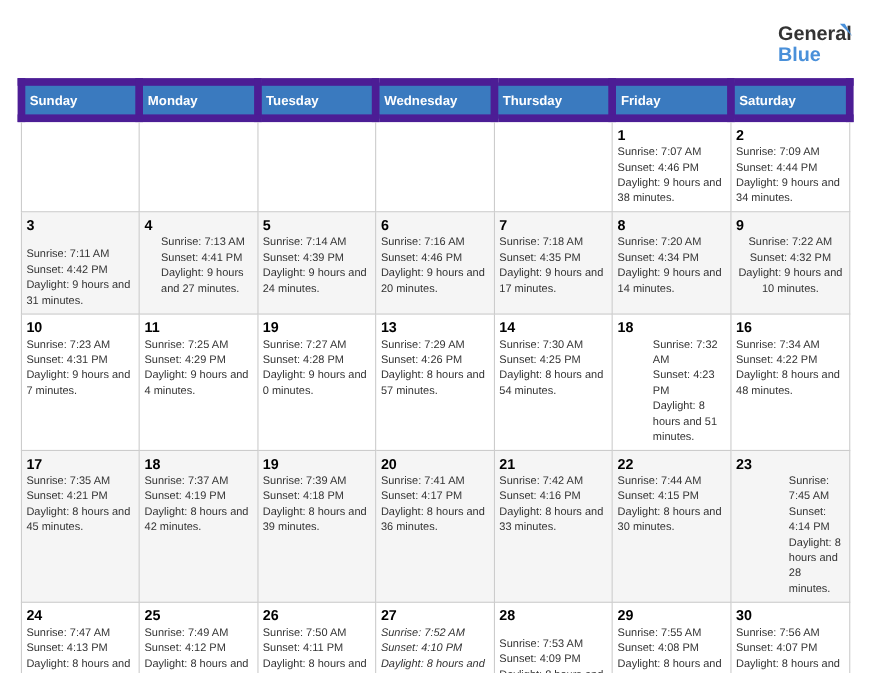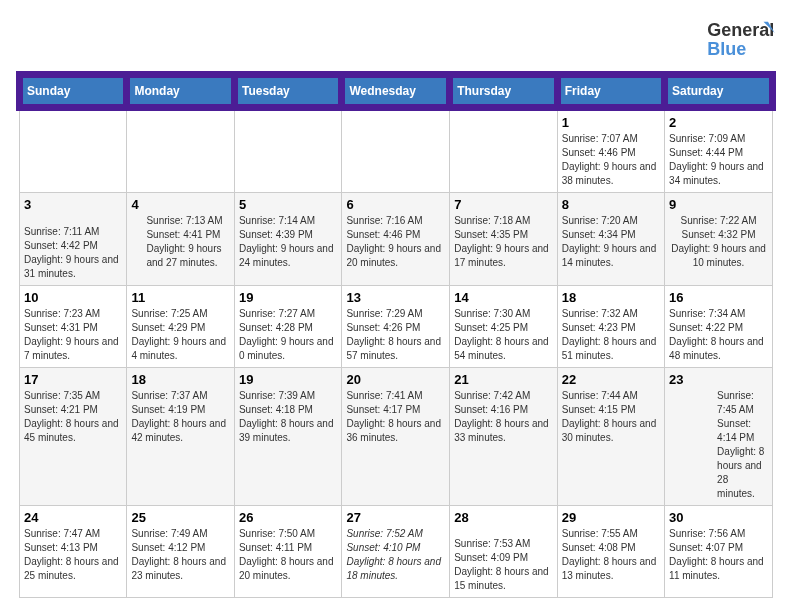--- a/index.html
+++ b/index.html
@@ -192,21 +192,21 @@
 Daylight: 8 hours and 57 minutes.</div>
         </td>
         <td>
           <span class="day-number">14</span>
           <div class="day-detail" style="white-space: pre-line;">Sunrise: 7:30 AM
 Sunset: 4:25 PM
 Daylight: 8 hours and 54 minutes.</div>
         </td>
         <td>
           <span class="day-number">18</span>
-          <div class="day-detail" style="white-space: pre-line;">Sunrise: 7:32 AM
+          <div class="day-detail" style="white-space: pre-line; margin-left: 32px;">Sunrise: 7:32 AM
 Sunset: 4:23 PM
 Daylight: 8 hours and 51 minutes.</div>
         </td>
         <td>
           <span class="day-number">16</span>
           <div class="day-detail" style="white-space: pre-line;">Sunrise: 7:34 AM
 Sunset: 4:22 PM
 Daylight: 8 hours and 48 minutes.</div>
         </td>
       </tr>

